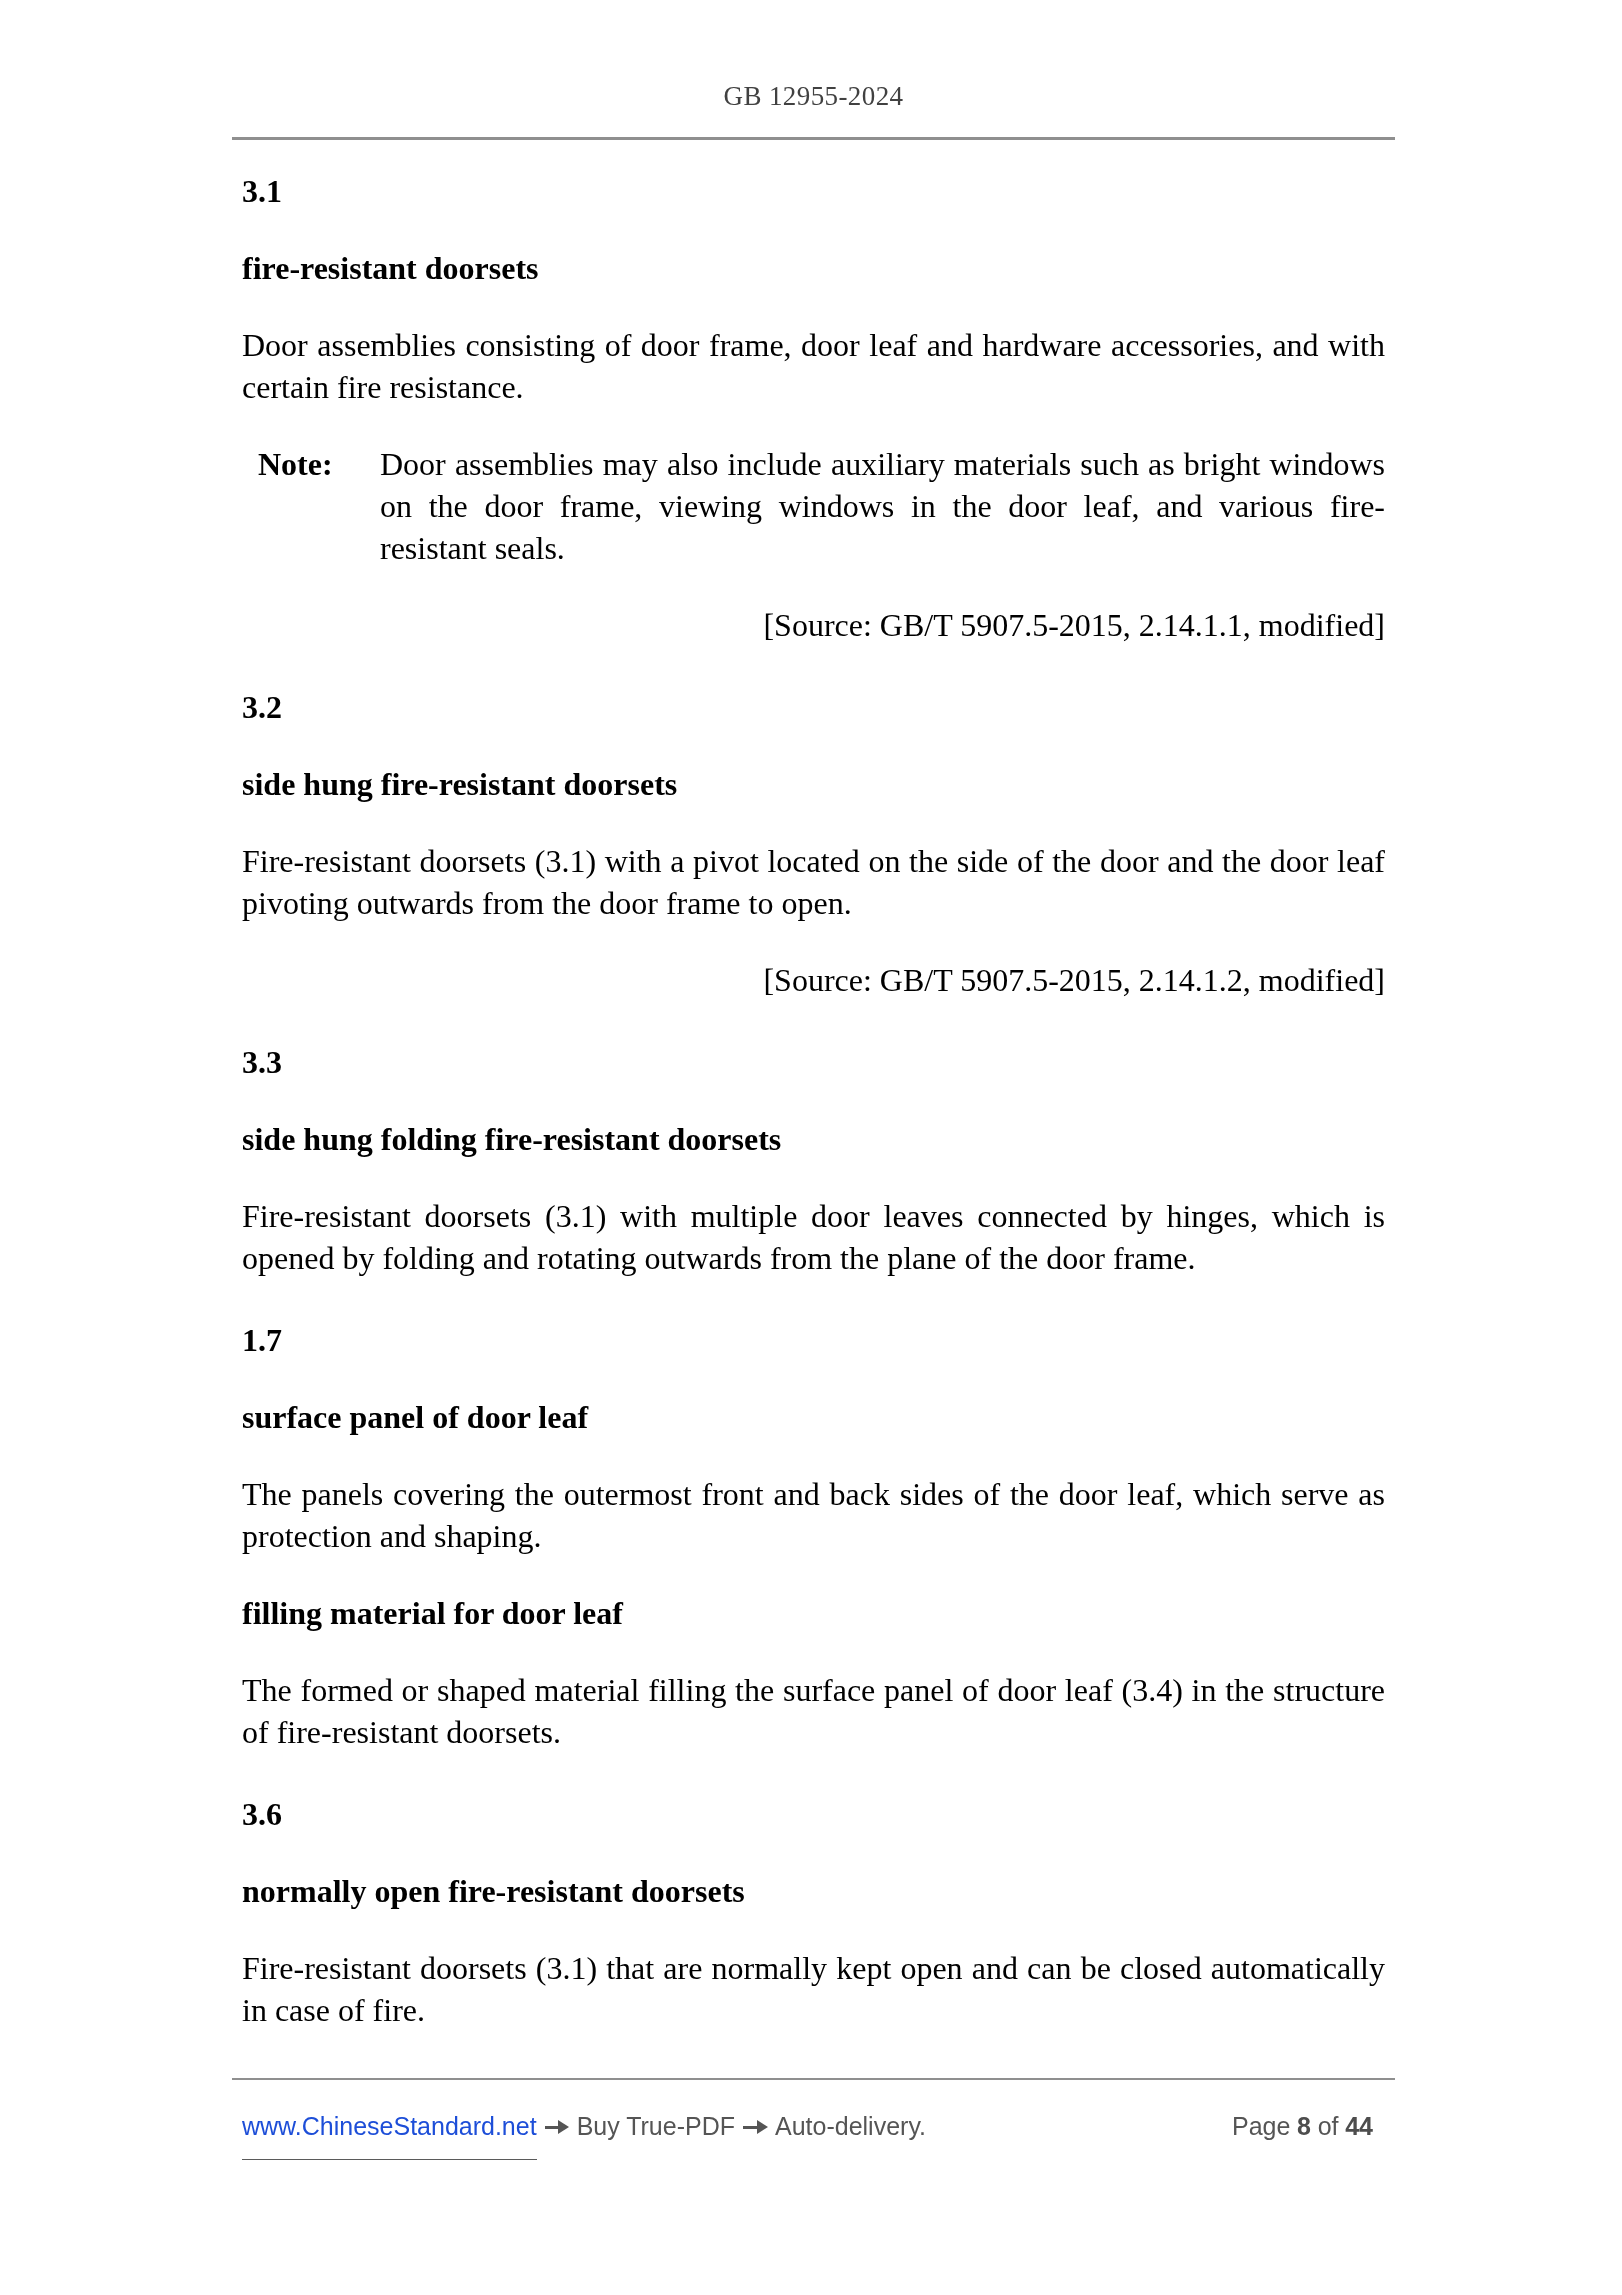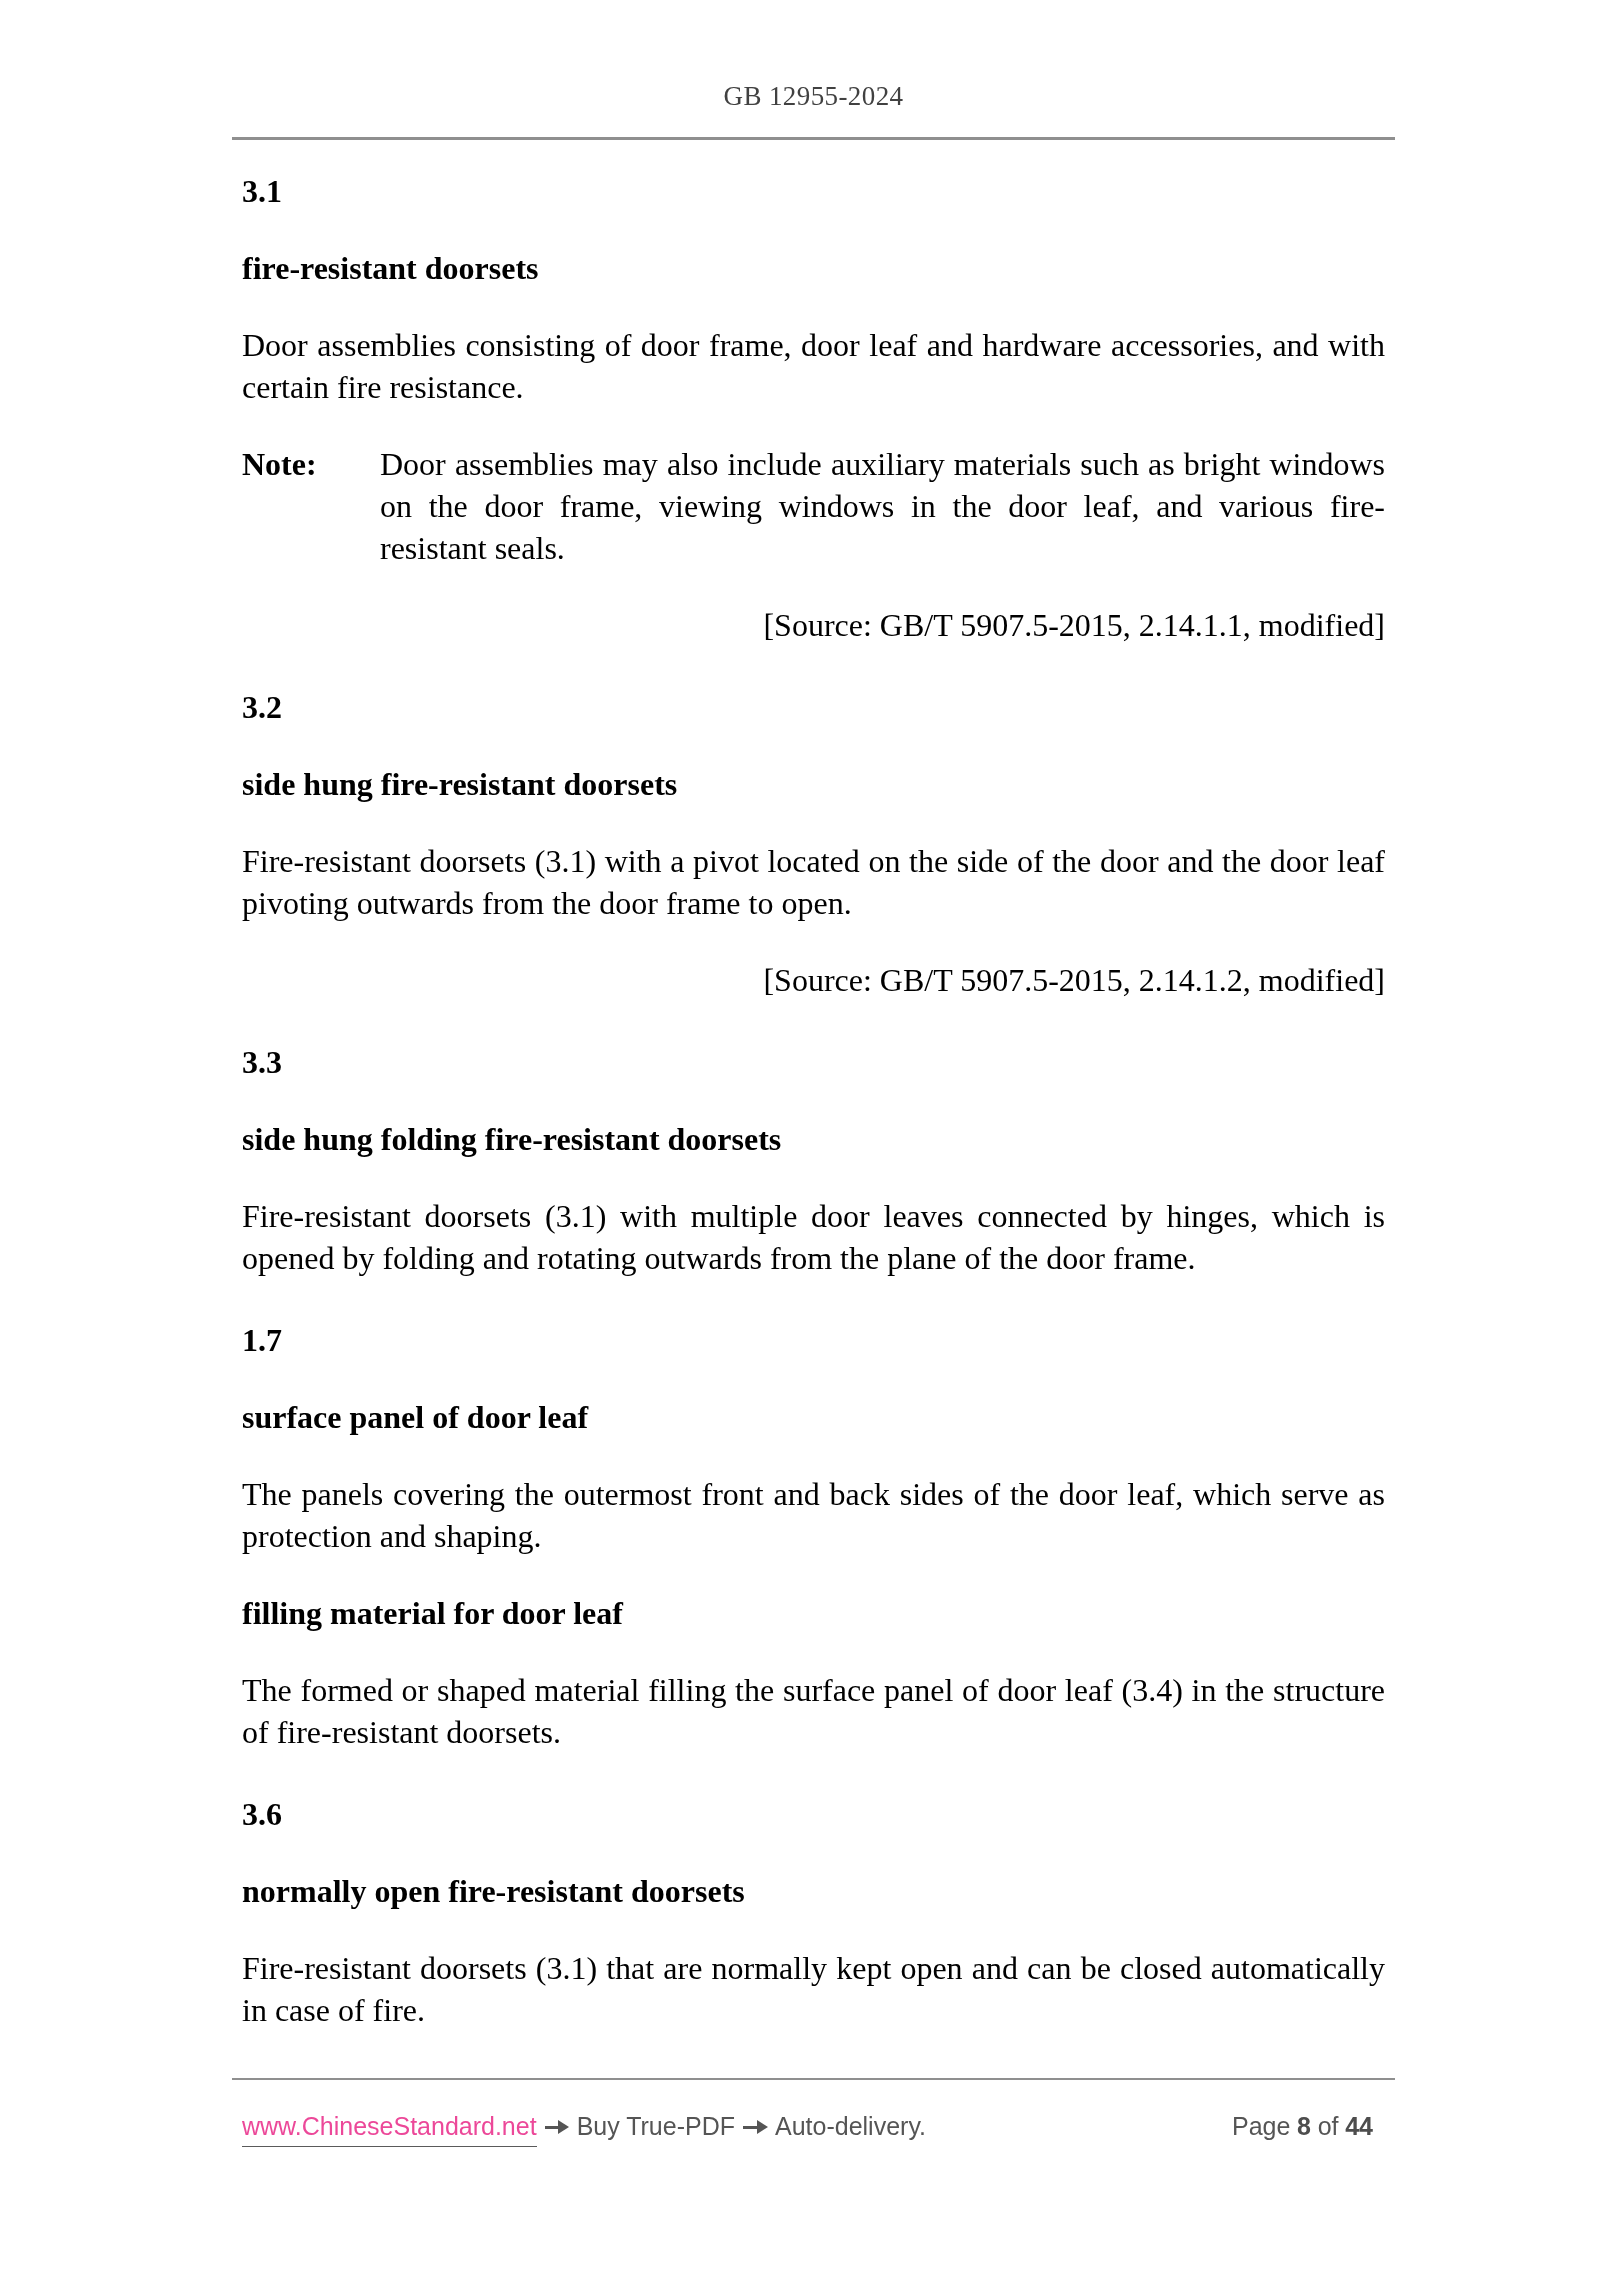--- a/index.html
+++ b/index.html
@@ -60,21 +60,21 @@
   .sec-def {
     text-align: justify;
   }
   .note {
     position: relative;
     padding-left: 138px;
     text-align: justify;
   }
   .note-label {
     position: absolute;
-    left: 0;
+    left: 16px;
     top: 0;
     font-weight: bold;
   }
   .source-line {
     text-align: right;
   }
   
   .footer-rule {
     margin-top: 47px;
     margin-left: -10px;
@@ -84,24 +84,24 @@
     margin-top: 25px;
     display: flex;
     justify-content: space-between;
     align-items: baseline;
     font-family: "Liberation Sans", "DejaVu Sans", sans-serif;
     font-size: 25px;
     line-height: 42px;
     color: #555555;
   }
   .site-link {
-    color: #ec4899;
+    color: #1d4ed8;
     text-decoration: none;
     border-bottom: 1.7px solid #5a5a5a;
-    padding-bottom: 6px;
+    padding-bottom: 19px;
     cursor: pointer;
   }
   .arrow-right {
     display: inline-block;
     position: relative;
     width: 25px;
     height: 16.7px;
     margin: 0 7.5px;
     vertical-align: -0.8px;
   }

